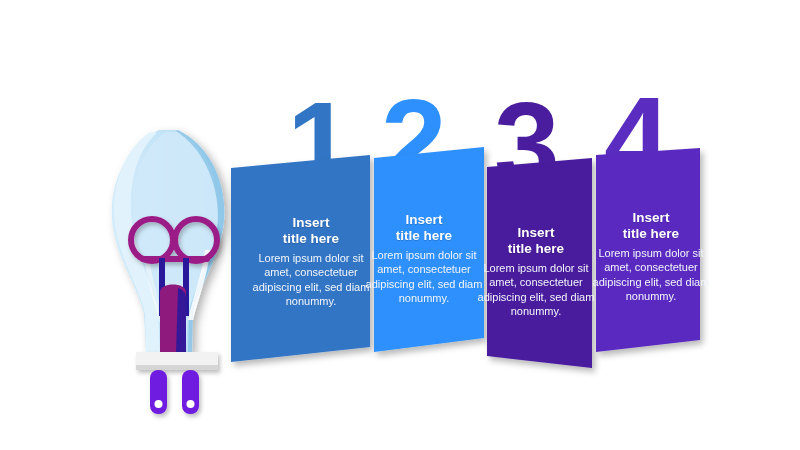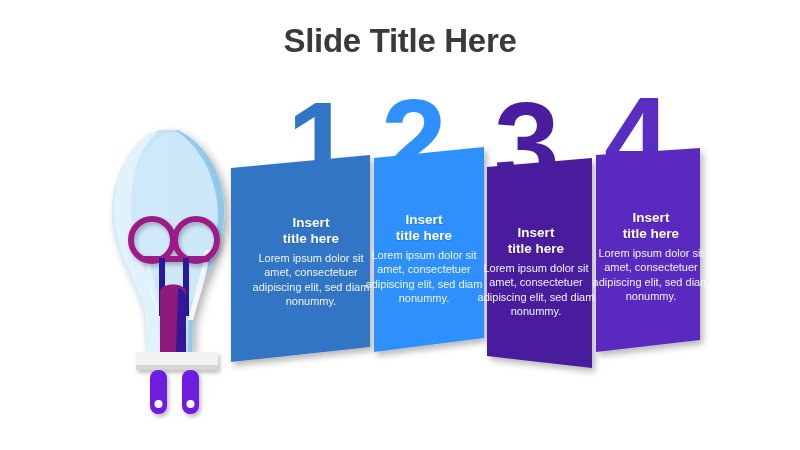--- a/index.html
+++ b/index.html
@@ -49,21 +49,20 @@
   #text-1 { left:252px; top:215px; }
   #text-2 { left:365px; top:212px; }
   #text-3 { left:477px; top:225px; }
   #text-4 { left:592px; top:210px; }
 </style>
 </head>
 <body style="background: rgb(255, 255, 255);">
 
 <div id="slide">
 
-  <div id="slide-title" style="color: rgb(58, 58, 58);">Slide Title Here</div>
 
   <svg id="stage" width="800" height="450" viewBox="0 0 800 450">
     <defs>
       <linearGradient id="glassGrad" x1="0" y1="0" x2="1" y2="0">
         <stop offset="0%" stop-color="#d4ecfa"></stop>
         <stop offset="45%" stop-color="#c3e3f7"></stop>
         <stop offset="100%" stop-color="#a5d4ef"></stop>
       </linearGradient>
       <filter id="panelShadow" x="-30%" y="-30%" width="180%" height="180%">
         <feDropShadow dx="3" dy="4" stdDeviation="3" flood-color="#000000" flood-opacity="0.28"></feDropShadow>

